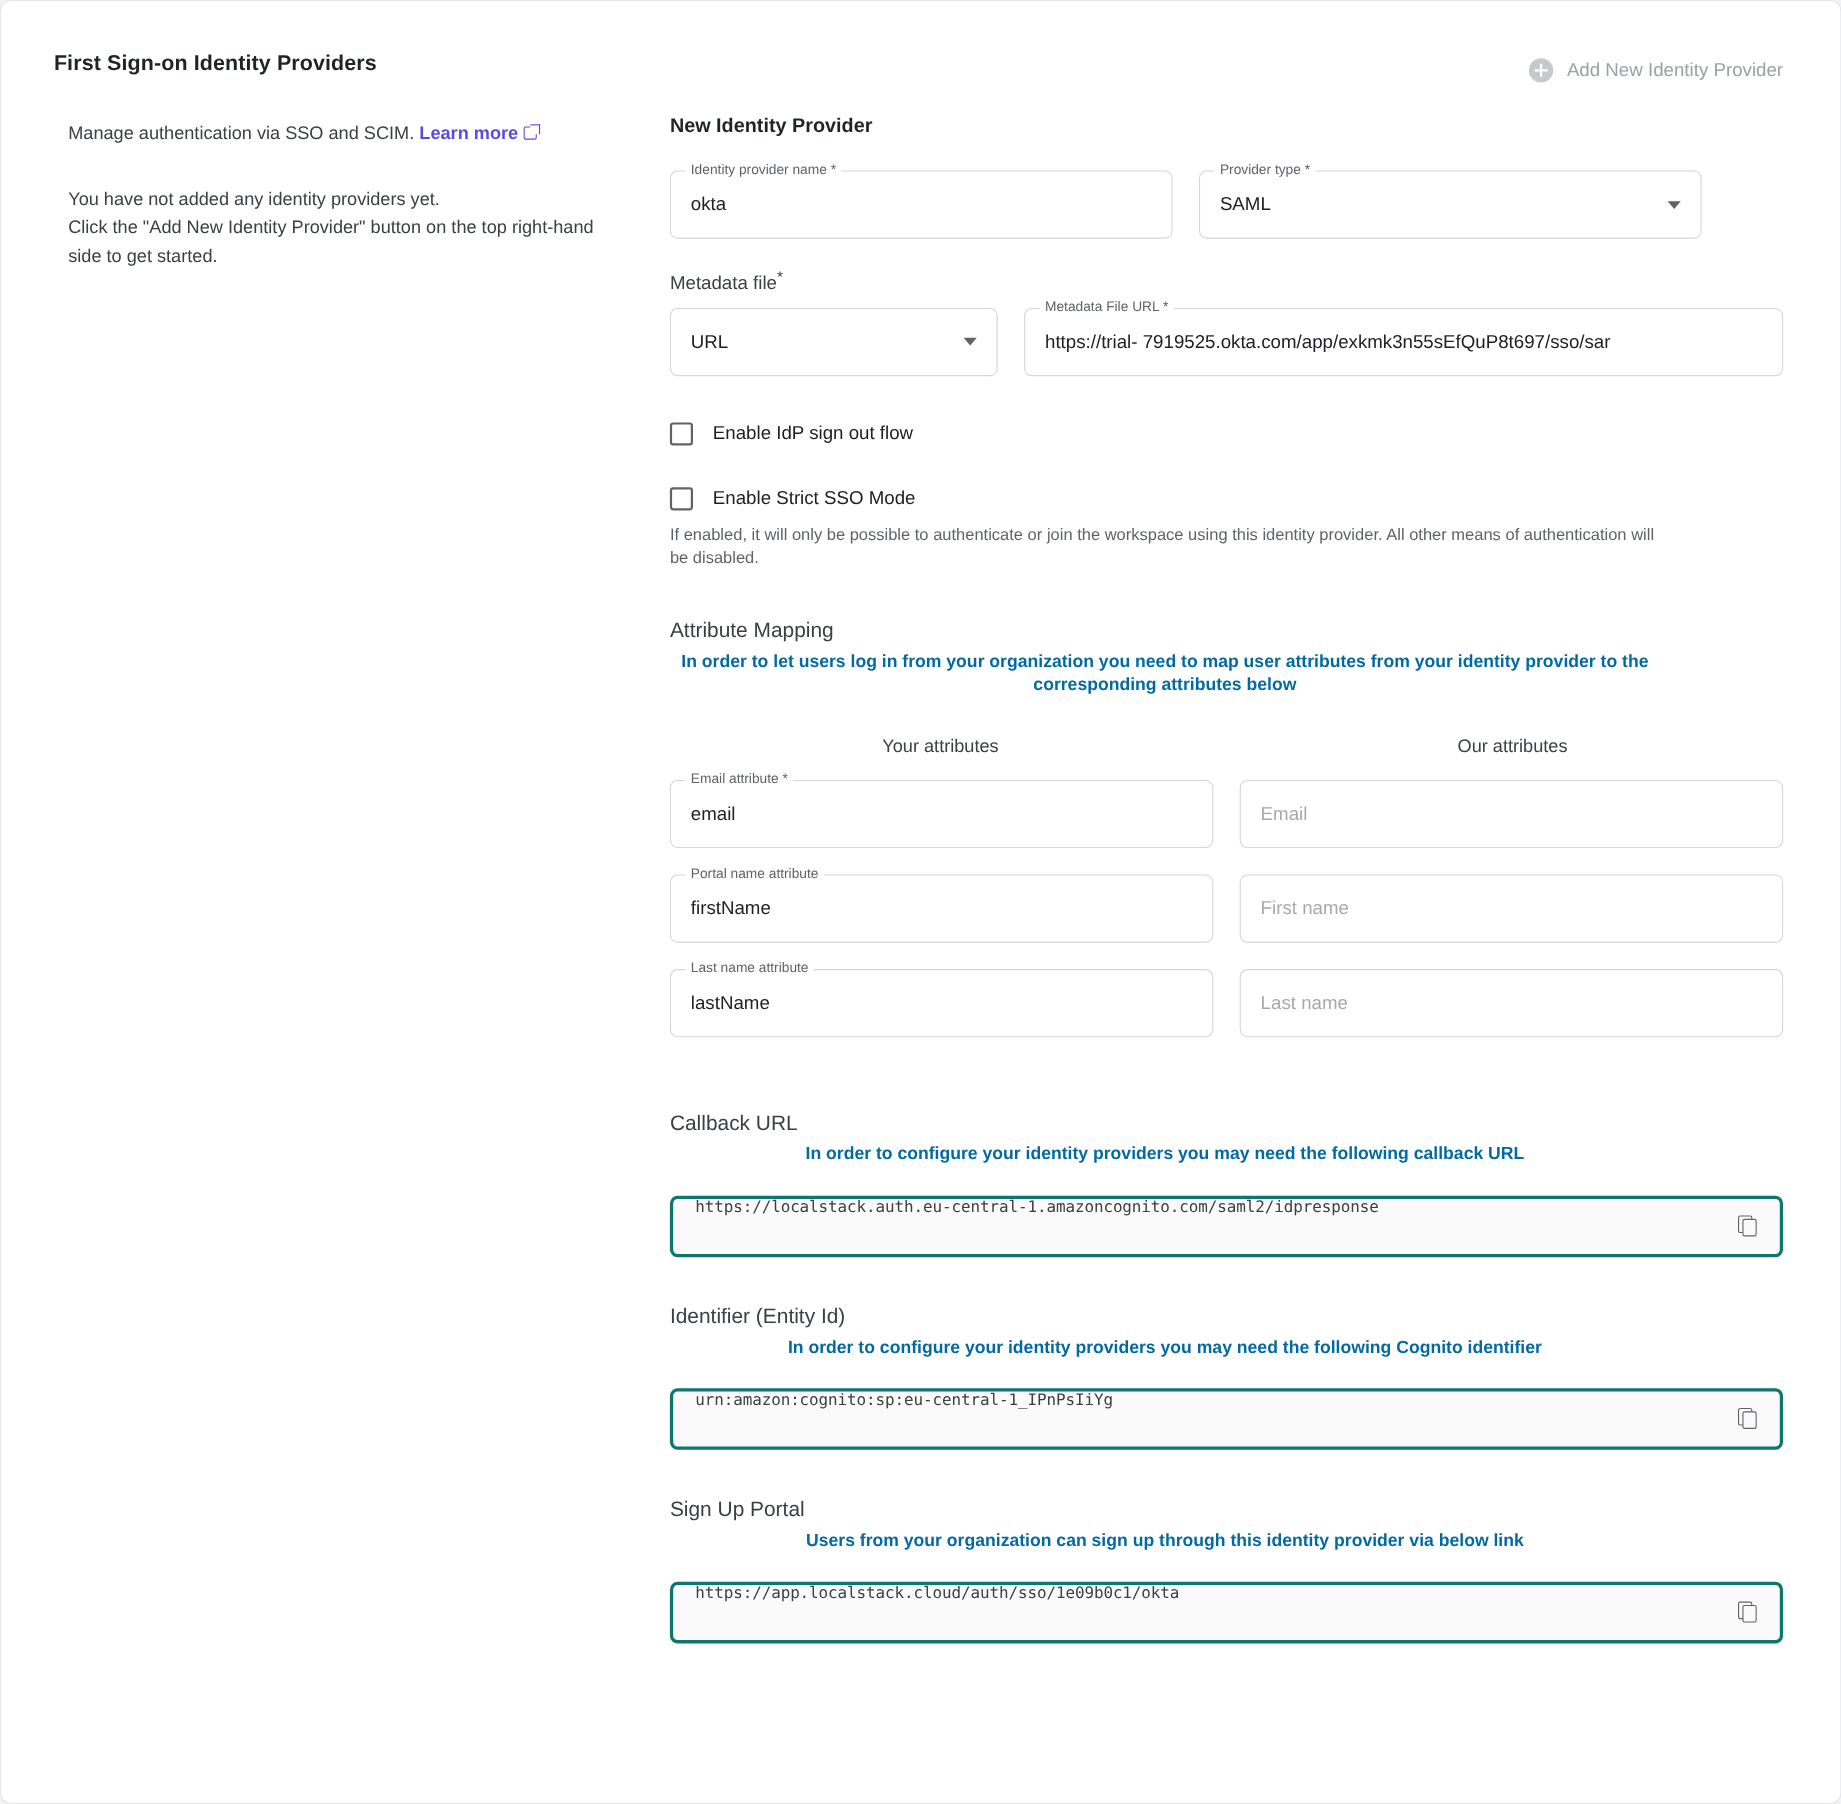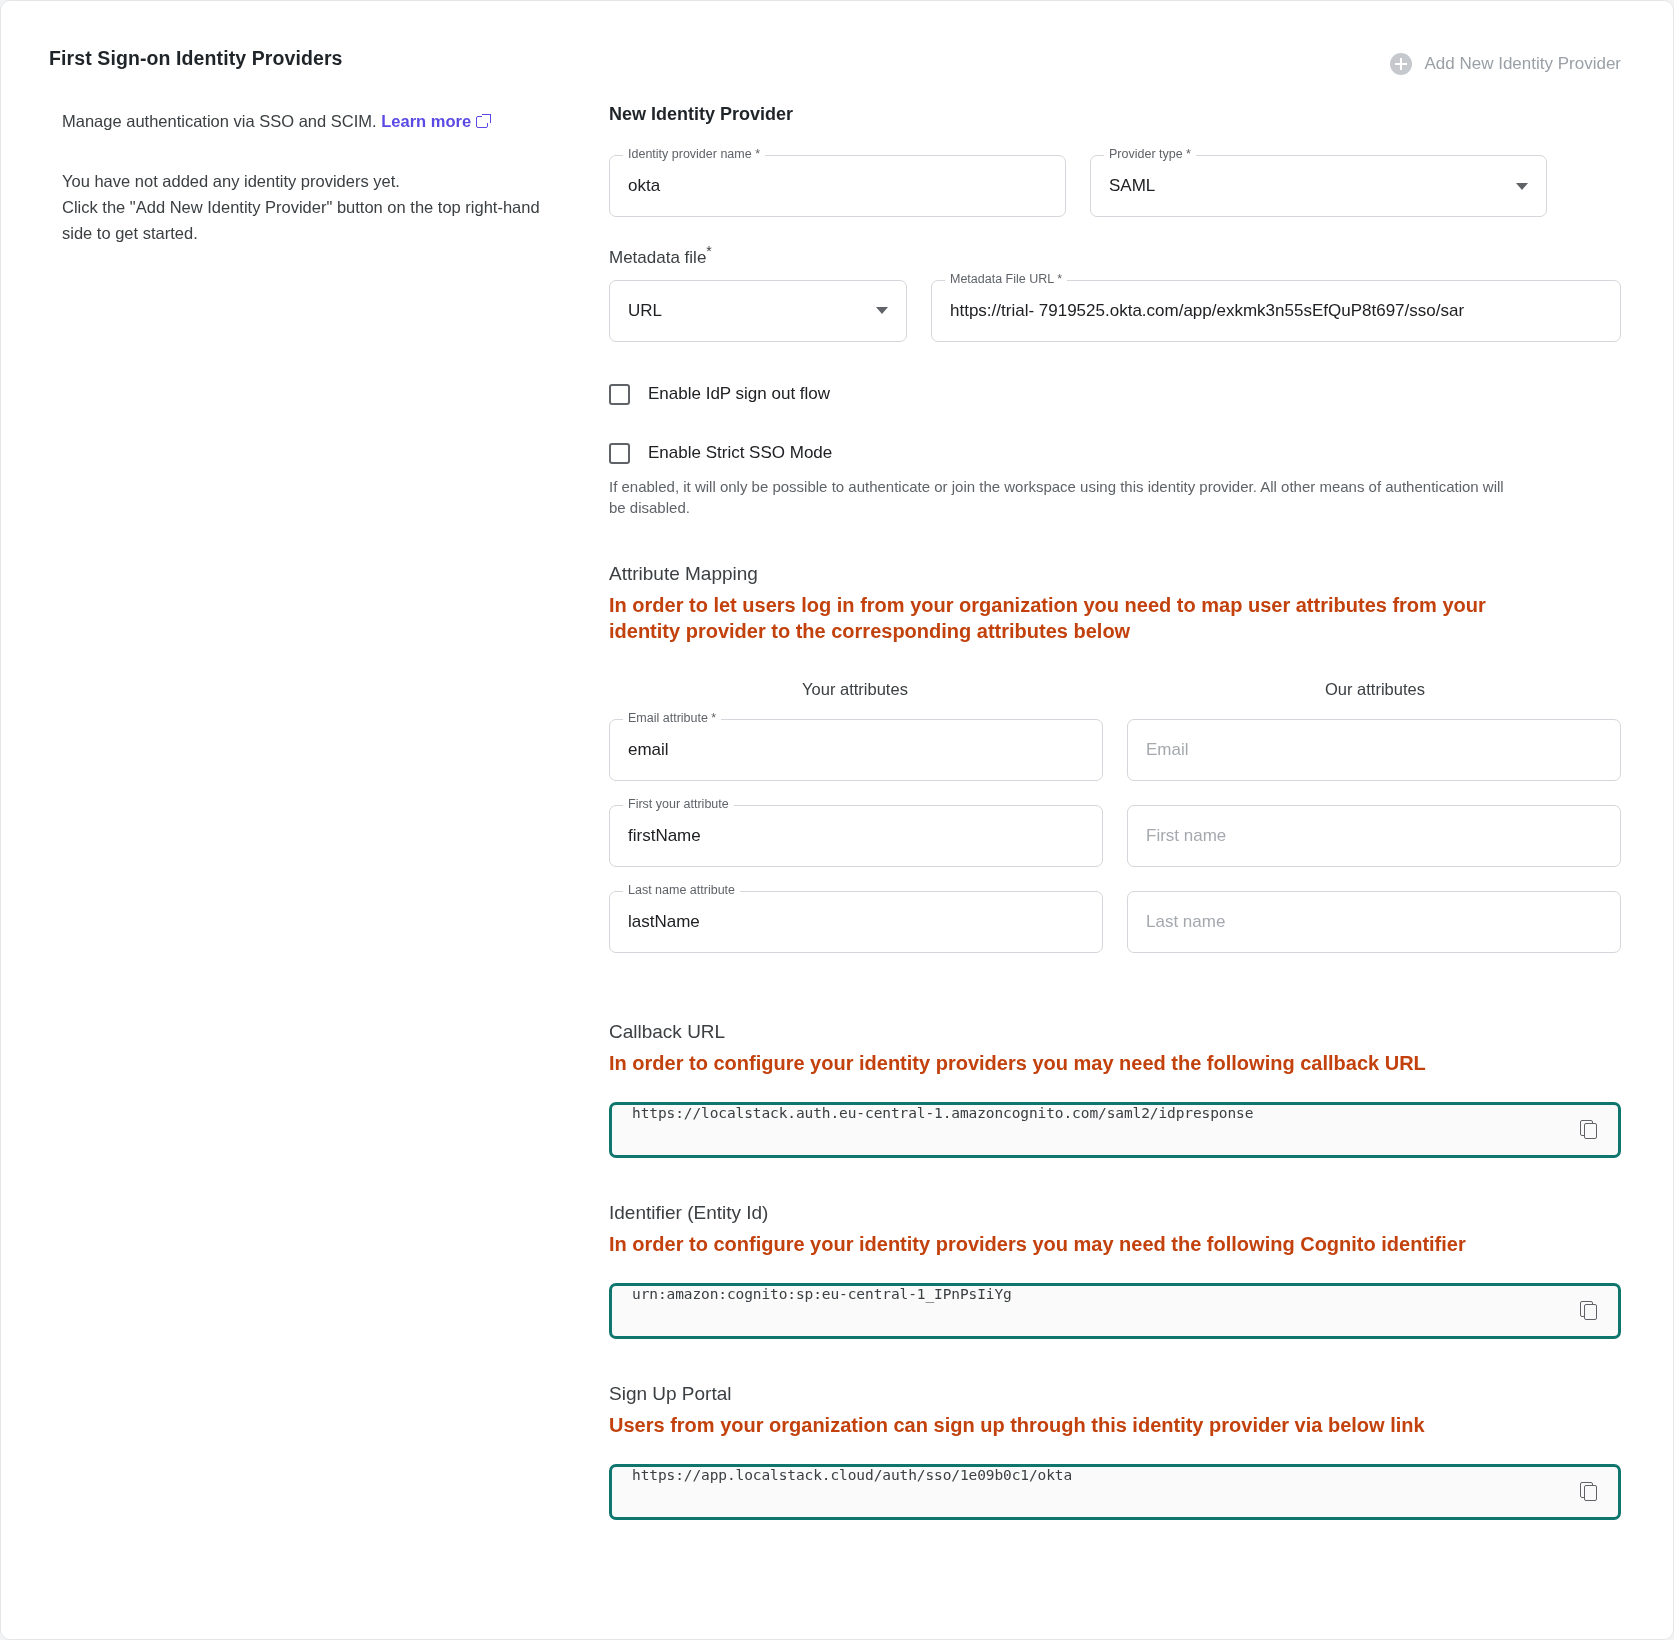--- a/index.html
+++ b/index.html
@@ -193,26 +193,27 @@
     line-height: 1.45;
     color: #5f6368;
     max-width: 900px;
   }
   .block-title {
     font-size: 19px;
     color: #3c4043;
     margin-top: 44px;
   }
   .block-sub {
-    font-size: 20px;
+    font-size: 16px;
     font-weight: bold;
-    color: #c2410c;
+    color: #0369a1;
     line-height: 1.3;
     margin-top: 7px;
     max-width: 900px;
+    text-align: center;
   }
   .attr-headers {
     display: flex;
     gap: 28px;
     margin-top: 36px;
     margin-bottom: 20px;
   }
   .attr-headers div {
     flex: 1;
     text-align: center;
@@ -347,21 +348,21 @@
           <span class="legend">Email attribute *</span>
           <div class="ctl">email</div>
         </div>
         <div class="field">
           <div class="ctl placeholder">Email</div>
         </div>
       </div>
 
       <div class="attr-row">
         <div class="field">
-          <span class="legend">First your attribute</span>
+          <span class="legend">Portal name attribute</span>
           <div class="ctl">firstName</div>
         </div>
         <div class="field">
           <div class="ctl placeholder">First name</div>
         </div>
       </div>
 
       <div class="attr-row">
         <div class="field">
           <span class="legend">Last name attribute</span>

